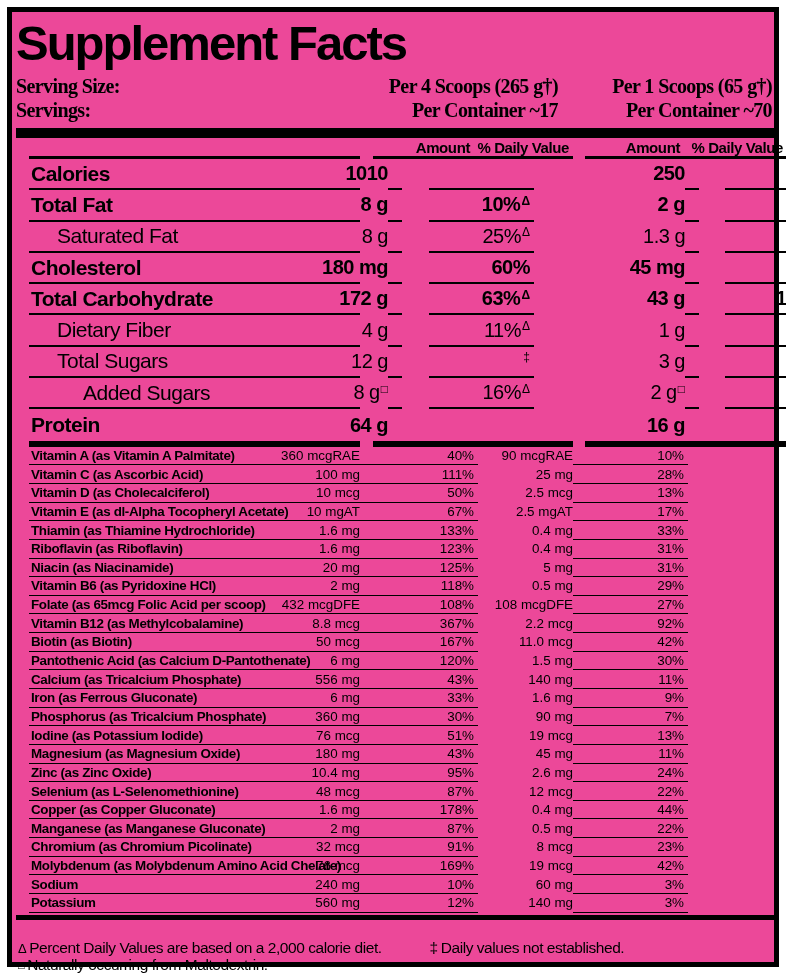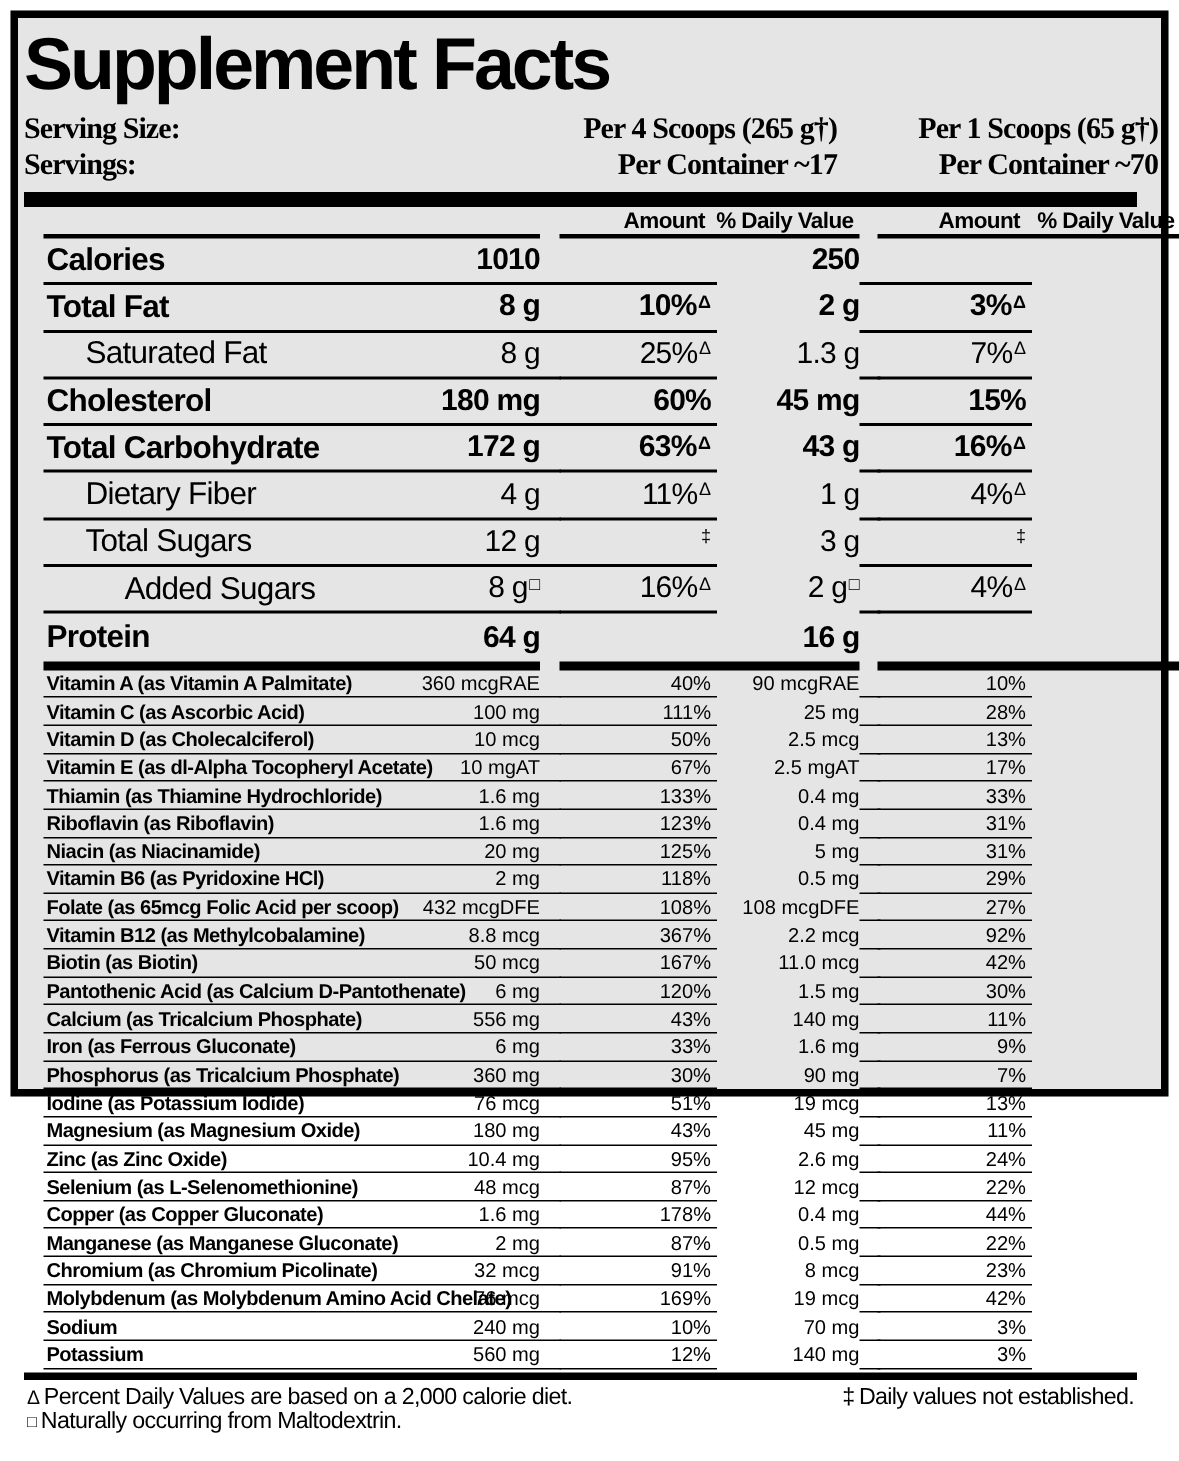--- a/index.html
+++ b/index.html
@@ -3,23 +3,23 @@
 <meta charset="utf-8">
 <style>
   html,body{margin:0;padding:0;}
   body{
     width:786px;height:974px;background:#fff;color:#000;
     font-family:"Liberation Sans", sans-serif;
     overflow:hidden;position:relative;
     -webkit-font-smoothing:antialiased;
   }
   .panel{
-    position:absolute;left:7px;top:7px;width:772px;height:724px;
+    position:absolute;left:7px;top:7px;width:772px;height:960px;
     border:5px solid #000;box-sizing:border-box;
-    padding:2px 16px 0 4px;background:#e5e5e5;
+    padding:2px 0 0 4px;background:#ec4899;
   }
   .title{
     font-size:49px;font-weight:bold;letter-spacing:-2px;
     line-height:54px;margin:2px 0 4px 0;white-space:nowrap;
   }
   
   .serving-grid{
     display:grid;grid-template-columns:331px 13px 200px 12px 202px;
     font-size:20px;font-weight:bold;letter-spacing:-0.6px;line-height:24px;font-family:Liberation Serif, serif;
   }
@@ -35,39 +35,39 @@
   .cell{height:100%;display:flex;align-items:center;box-sizing:border-box;min-width:0;}
   .cell.label{justify-content:flex-start;padding-left:2px;white-space:nowrap;overflow:hidden;}
   .cell.a{justify-content:flex-end;padding-right:14px;white-space:nowrap;}
   .cell.d{justify-content:flex-end;padding-right:4px;white-space:nowrap;}
   .cell.gapc{border:none !important;}
   
   .hdr{height:21px;font-size:15px;font-weight:bold;letter-spacing:-0.4px;}
   .hdr .cell{border-bottom:3px solid #000;}
   .hdr .cell.a{padding-right:8px;}
   
-  .row.macro{height:31.3px;font-size:20px;letter-spacing:-0.5px;}
+  .row.macro{height:31.3px;font-size:20px;letter-spacing:-0.5px;gap:28px;}
   .row.macro .cell{border-bottom:2px solid #000;}
   .row.macro .cell.label{font-size:21px;}
   .row.macro.bold{font-weight:bold;}
   .row.macro.nb .cell{border-bottom:none;}
   
   .row.thickbar{height:6px;}
   .row.thickbar .cell{border:none;}
   .row.thickbar .fill{background:#000;}
   
   .row.vit{height:18.65px;font-size:13.4px;}
   .row.vit .cell{border-bottom:1.5px solid #000;}
   .row.vit .cell.label{font-weight:bold;letter-spacing:-0.35px;}
   .sup{font-size:60%;vertical-align:super;position:relative;top:-4px;margin-left:1px;letter-spacing:0;}
   
   .footnotes{
-    display:flex;justify-content:space-between;align-items:flex-start;
-    margin-top:4px;padding:0 2px 0 2px;
-    font-size:15.5px;letter-spacing:-0.45px;line-height:16.5px;
+    display:flex;align-items:flex-start;
+    margin-top:20px;padding:0 2px 0 2px;
+    font-size:15.5px;letter-spacing:-0.45px;line-height:16.5px;gap:48px;
   }
   .fn-line{white-space:nowrap;}
   .fn-marker{display:inline-block;margin-right:3px;}
   .fn-marker.sq{font-size:11px;position:relative;top:-1px;}
   .fn-marker.tri{font-size:13px;}
 </style>
 </head>
 <body>
 
 <div class="panel">
@@ -711,21 +711,21 @@
           <span>Sodium</span>
         </div>
         <div class="cell a">
           <span>240 mg</span>
         </div>
         <div class="cell d">
           <span>10%</span>
         </div>
         <div class="cell gapc"></div>
         <div class="cell a">
-          <span>70 mg</span>
+          <span>60 mg</span>
         </div>
         <div class="cell d">
           <span>3%</span>
         </div>
       </div>
       <div class="row vit">
         <div class="cell label">
           <span>Potassium</span>
         </div>
         <div class="cell a">

